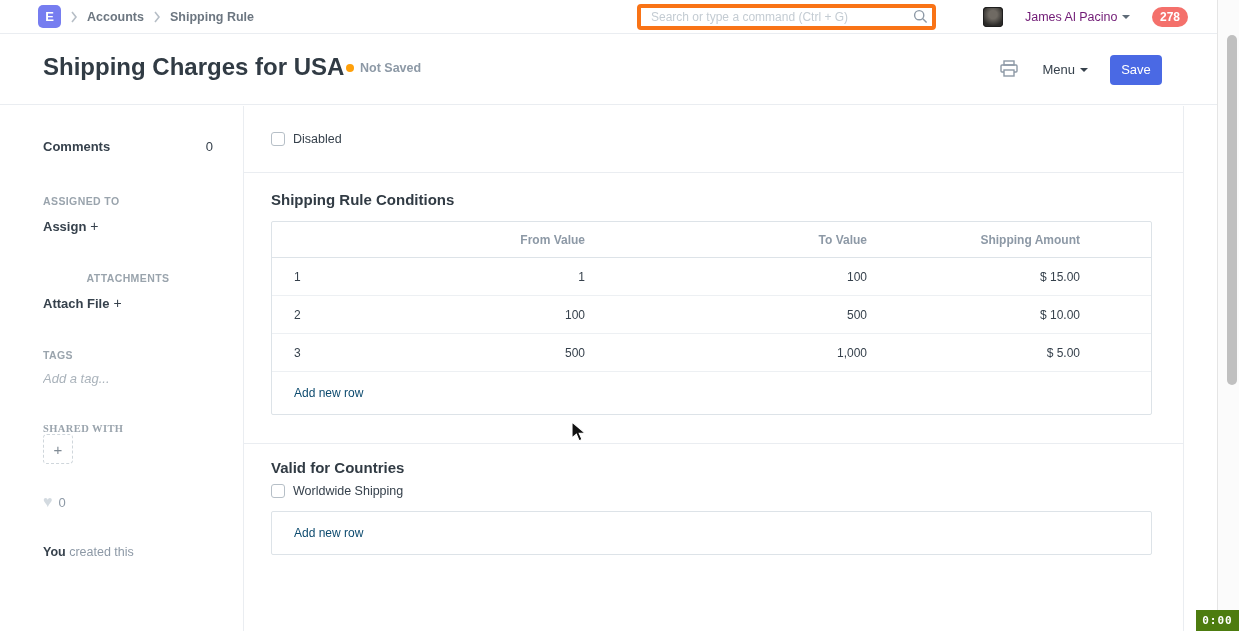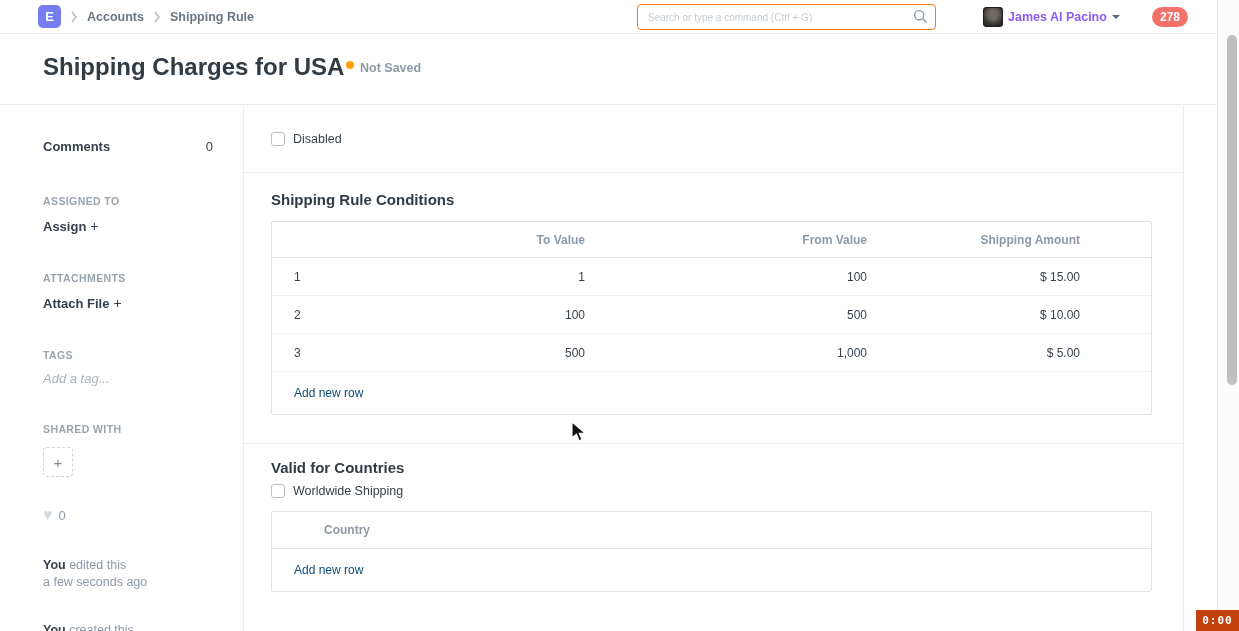--- a/index.html
+++ b/index.html
@@ -7,40 +7,40 @@
     font-family:"Liberation Sans","DejaVu Sans",sans-serif; color:#36414c; }
 
   
   .navbar { position:absolute; left:0; top:0; width:1239px; height:34px; background:#fff;
     border-bottom:1px solid #eaedf1; display:flex; align-items:center; padding:0 12px; z-index:5; }
   .brand { width:23px; height:23px; margin-left:26px; border-radius:5px; background:#767df0;
     color:#fff; font-size:13px; font-weight:bold; display:flex; align-items:center; justify-content:center; cursor:pointer; }
   .crumb-sep { margin:0 9px; display:flex; align-items:center; }
   .crumb { font-size:12.5px; font-weight:600; color:#6c7680; cursor:pointer; }
   .search-wrap { position:absolute; left:637px; top:4px; width:299px; height:26px; }
-  .search-input { width:100%; height:100%; border:1px solid #f97316; border-radius:4px;
-    padding:0 30px 0 10px; font-size:10px; color:#36414c; outline:none; background:#fff;
+  .search-input { width:100%; height:100%; border:4px solid #f97316; border-radius:4px;
+    padding:0 30px 0 10px; font-size:12px; color:#36414c; outline:none; background:#fff;
     font-family:"Liberation Sans","DejaVu Sans",sans-serif; }
   .search-input::placeholder { color:#c4ccd3; }
   .search-icon { position:absolute; right:8px; top:5px; }
   .user-area { position:absolute; left:983px; top:0; height:34px; display:flex; align-items:center; }
   .avatar { width:20px; height:20px; border-radius:4px;
     background:radial-gradient(circle at 50% 38%, #6f6a63 0 26%, #2c2b29 70%); box-shadow:inset 0 0 0 1px #1e1e1e; cursor:pointer; }
-  .user-name { margin-left:5px; font-size:12.5px; font-weight:bold; color:#8b5cf6; cursor:pointer; }
+  .user-name { margin-left:22px; font-size:12.5px; font-weight:normal; color:#701a75; cursor:pointer; }
   .caret { display:inline-block; width:0; height:0; border-left:4px solid transparent;
     border-right:4px solid transparent; border-top:4px solid #5e6b77; margin-left:5px; vertical-align:middle; }
   .badge { position:absolute; left:1152px; top:7px; height:20px; min-width:31px; padding:0 8px;
     background:#f4706b; border-radius:10px; color:#fff; font-size:12px; font-weight:bold;
     display:flex; align-items:center; justify-content:center; cursor:pointer; }
 
   
   .page-head { position:absolute; left:0; top:34px; width:1218px; height:71px; background:#fff;
     border-bottom:1px solid #eaedf1; }
   .page-title { position:absolute; left:43px; top:19px; font-size:24px; font-weight:bold; color:#313b44; }
-  .doc-status { position:absolute; left:346px; top:27px; display:flex; align-items:flex-start; }
+  .doc-status { position:absolute; left:346px; top:27px; display:flex; align-items:center; }
   .status-dot { width:8px; height:8px; border-radius:50%; background:#ffa00a; margin-right:6px; }
   .status-text { font-size:12.5px; font-weight:bold; color:#8d99a6; }
   .head-actions { position:absolute; right:56px; top:0; height:71px; display:flex; align-items:center; gap:22px; }
   .icon-btn { background:none; border:none; cursor:pointer; padding:2px; }
   .menu-btn { background:none; border:none; font-size:13px; color:#36414c; cursor:pointer;
     font-family:inherit; display:flex; align-items:center; }
   .menu-btn .caret{ border-top-color:#36414c; }
   .save-btn { width:52px; height:30px; background:#4a69e4; border:none; border-radius:4px;
     color:#fff; font-size:13px; font-weight:500; cursor:pointer; font-family:inherit; }
 
@@ -86,21 +86,21 @@
   .no-data { height:42px; display:flex; align-items:center; justify-content:center;
     color:#c3cad1; font-size:13px; border-bottom:1px solid #edf0f3; }
 
   
   .scroll-track { position:absolute; right:0; top:0; width:22px; height:631px; background:#fbfbfb;
     border-left:1px solid #e5e5e5; z-index:8; }
   .scroll-thumb { position:absolute; right:2px; top:35px; width:10px; height:350px; background:#c0c0c0;
     border-radius:5px; cursor:pointer; }
 
   
-  .rec-timer { position:absolute; left:1196px; top:610px; width:43px; height:21px; background:#c2410c;
+  .rec-timer { position:absolute; left:1196px; top:610px; width:43px; height:21px; background:#4d7c0f;
     color:#fff; font-family:"DejaVu Sans Mono","Liberation Mono",monospace; font-size:11px; font-weight:bold;
     letter-spacing:1px; display:flex; align-items:center; justify-content:center; z-index:20; }
   .cursor { position:absolute; left:571px; top:421px; z-index:30; pointer-events:none; }
 </style>
 </head>
 <body>
 
 <header class="navbar">
   <div class="brand">E</div>
   <span class="crumb-sep">
@@ -135,56 +135,67 @@
   </div>
   <span class="badge">278</span>
 </header>
 
 <section class="page-head">
   <h1 class="page-title">Shipping Charges for USA</h1>
   <div class="doc-status">
     <span class="status-dot"></span>
     <span class="status-text">Not Saved</span>
   </div>
+  <div class="head-actions">
+    <button class="icon-btn">
+      <span>
+        <svg width="18" height="17" viewBox="0 0 18 17">
+            <rect x="4" y="1" width="10" height="4" fill="none" stroke="#8d99a6" stroke-width="1.4"></rect>
+            <rect x="1" y="5" width="16" height="7" rx="1" fill="none" stroke="#8d99a6" stroke-width="1.4"></rect>
+            <rect x="4" y="10" width="10" height="6" fill="#fff" stroke="#8d99a6" stroke-width="1.4"></rect>
+          </svg>
+      </span>
+    </button>
+    <button class="menu-btn">
+      <span>Menu</span>
+      <span class="caret"></span>
+    </button>
+    <button class="save-btn">Save</button>
+  </div>
 </section>
 
 <aside class="sidebar">
   <div class="side-row" style="margin-bottom:41px;">
     <span class="side-link">Comments</span>
     <span class="side-count">0</span>
   </div>
 
   <div class="side-head" style="margin-bottom:10px;">ASSIGNED TO</div>
   <div style="margin-bottom:37px;">
     <span class="side-link">Assign</span><span class="plus">+</span>
   </div>
 
-  <div class="side-head" style="margin-bottom:10px;">ATTACHMENTS</div>
+  <div class="side-head" style="margin-bottom:10px;text-align:center;">ATTACHMENTS</div>
   <div style="margin-bottom:37px;">
     <span class="side-link">Attach File</span><span class="plus">+</span>
   </div>
 
   <div class="side-head" style="margin-bottom:8px;">TAGS</div>
   <div style="margin-bottom:36px;">
     <input class="tag-input" type="text" placeholder="Add a tag..." style="">
   </div>
 
-  <div class="side-head" style="margin-bottom:12px;">SHARED WITH</div>
+  <div class="side-head" style="font-family:Liberation Serif, serif;">SHARED WITH</div>
   <button class="share-btn" style="margin-bottom:29px;">+</button>
 
   <div class="like-row" style="margin-bottom:33px;">
     <span class="heart">♥</span>
     <span class="like-count">0</span>
   </div>
 
-  <div class="activity" style="margin-bottom:31px;">
-    <b>You</b>
-    <span>edited this</span><br>
-    <span>a few seconds ago</span>
-  </div>
   <div class="activity">
     <b>You</b>
     <span>created this</span><br>
     
   </div>
 </aside>
 
 <main class="main">
 
   <div class="check-row">
@@ -192,22 +203,22 @@
     <span class="check-label">Disabled</span>
   </div>
 
   <hr class="hr">
 
   <h2 class="section-heading">Shipping Rule Conditions</h2>
 
   <div class="grid-table">
     <div class="g-row header">
       <div class="g-cell idx"></div>
+      <div class="g-cell">From Value</div>
       <div class="g-cell">To Value</div>
-      <div class="g-cell">From Value</div>
       <div class="g-cell">Shipping Amount</div>
       <div></div>
     </div>
 
     <div class="g-row">
       <div class="g-cell idx">1</div>
       <div class="g-cell">1</div>
       <div class="g-cell">100</div>
       <div class="g-cell">$ 15.00</div>
       <div></div>
@@ -233,21 +244,20 @@
   <hr class="hr" style="margin-top:28px;">
 
   <h2 class="section-heading" style="margin-top:15px;">Valid for Countries</h2>
 
   <div class="check-row" style="margin-top:8px;">
     <span class="checkbox"></span>
     <span class="check-label">Worldwide Shipping</span>
   </div>
 
   <div class="country-table">
-    <div class="country-header">Country</div>
     <div class="add-row">Add new row</div>
   </div>
 </main>
 
 <div class="scroll-track">
   <div class="scroll-thumb"></div>
 </div>
 
 <div class="rec-timer">0:00</div>
 

